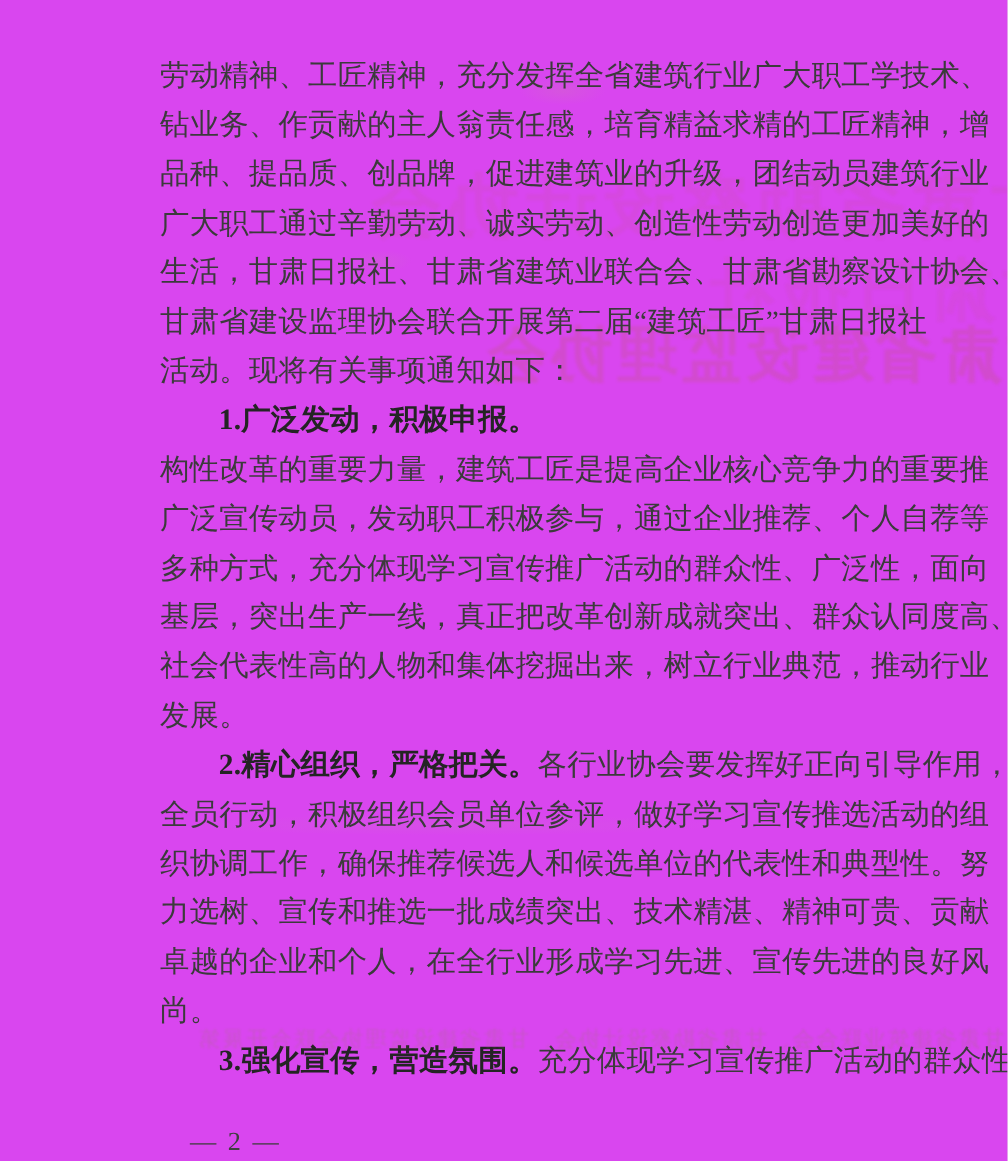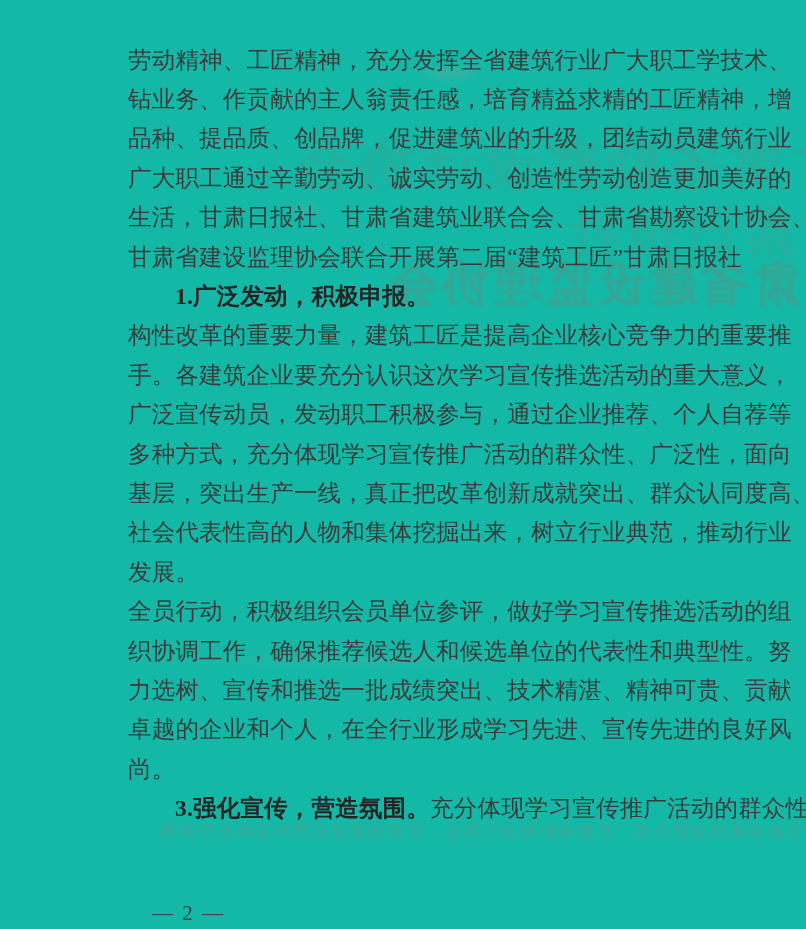--- a/index.html
+++ b/index.html
@@ -1,18 +1,18 @@
 <!DOCTYPE html>
 <html><head>
 <meta charset="utf-8">
 <style>
   html,body { margin:0; padding:0; background:#e9e9e9; }
   .page {
     position:relative; width:806px; height:929px;
-    background:#14b8a6; overflow:hidden;
+    background:#d946ef; overflow:hidden;
     font-family:"Liberation Serif","DejaVu Serif",serif;
   }
   
   .doc-body { position:absolute; left:128px; top:40px; width:668px; }
   .line {
     height:39.4px; display:flex; align-items:center;
     font-size:23.5px; color:#3b3b3b; letter-spacing:0.2px;
     white-space:nowrap;
   }
   .line.indent { padding-left:47px; }
@@ -75,50 +75,54 @@
     <span class="rest">广大职工通过辛勤劳动、诚实劳动、创造性劳动创造更加美好的</span>
   </div>
       <div class="line">
     <span class="head"></span>
     <span class="rest">生活，甘肃日报社、甘肃省建筑业联合会、甘肃省勘察设计协会、</span>
   </div>
       <div class="line">
     <span class="head"></span>
     <span class="rest">甘肃省建设监理协会联合开展第二届“建筑工匠”甘肃日报社</span>
   </div>
+      <div class="line">
+    <span class="head"></span>
+    <span class="rest">活动。现将有关事项通知如下：</span>
+  </div>
       <div class="line indent">
     <span class="head">1.广泛发动，积极申报。</span>
   </div>
       <div class="line">
     <span class="head"></span>
     <span class="rest">构性改革的重要力量，建筑工匠是提高企业核心竞争力的重要推</span>
-  </div>
-      <div class="line">
-    <span class="head"></span>
-    <span class="rest">手。各建筑企业要充分认识这次学习宣传推选活动的重大意义，</span>
   </div>
       <div class="line">
     <span class="head"></span>
     <span class="rest">广泛宣传动员，发动职工积极参与，通过企业推荐、个人自荐等</span>
   </div>
       <div class="line">
     <span class="head"></span>
     <span class="rest">多种方式，充分体现学习宣传推广活动的群众性、广泛性，面向</span>
   </div>
       <div class="line">
     <span class="head"></span>
     <span class="rest">基层，突出生产一线，真正把改革创新成就突出、群众认同度高、</span>
   </div>
       <div class="line">
     <span class="head"></span>
     <span class="rest">社会代表性高的人物和集体挖掘出来，树立行业典范，推动行业</span>
   </div>
       <div class="line">
     <span class="head"></span>
     <span class="rest">发展。</span>
+  </div>
+      <div class="line indent">
+    <span class="head">2.精心组织，严格把关。</span>
+    <span class="rest">各行业协会要发挥好正向引导作用，</span>
   </div>
       <div class="line">
     <span class="head"></span>
     <span class="rest">全员行动，积极组织会员单位参评，做好学习宣传推选活动的组</span>
   </div>
       <div class="line">
     <span class="head"></span>
     <span class="rest">织协调工作，确保推荐候选人和候选单位的代表性和典型性。努</span>
   </div>
       <div class="line">

